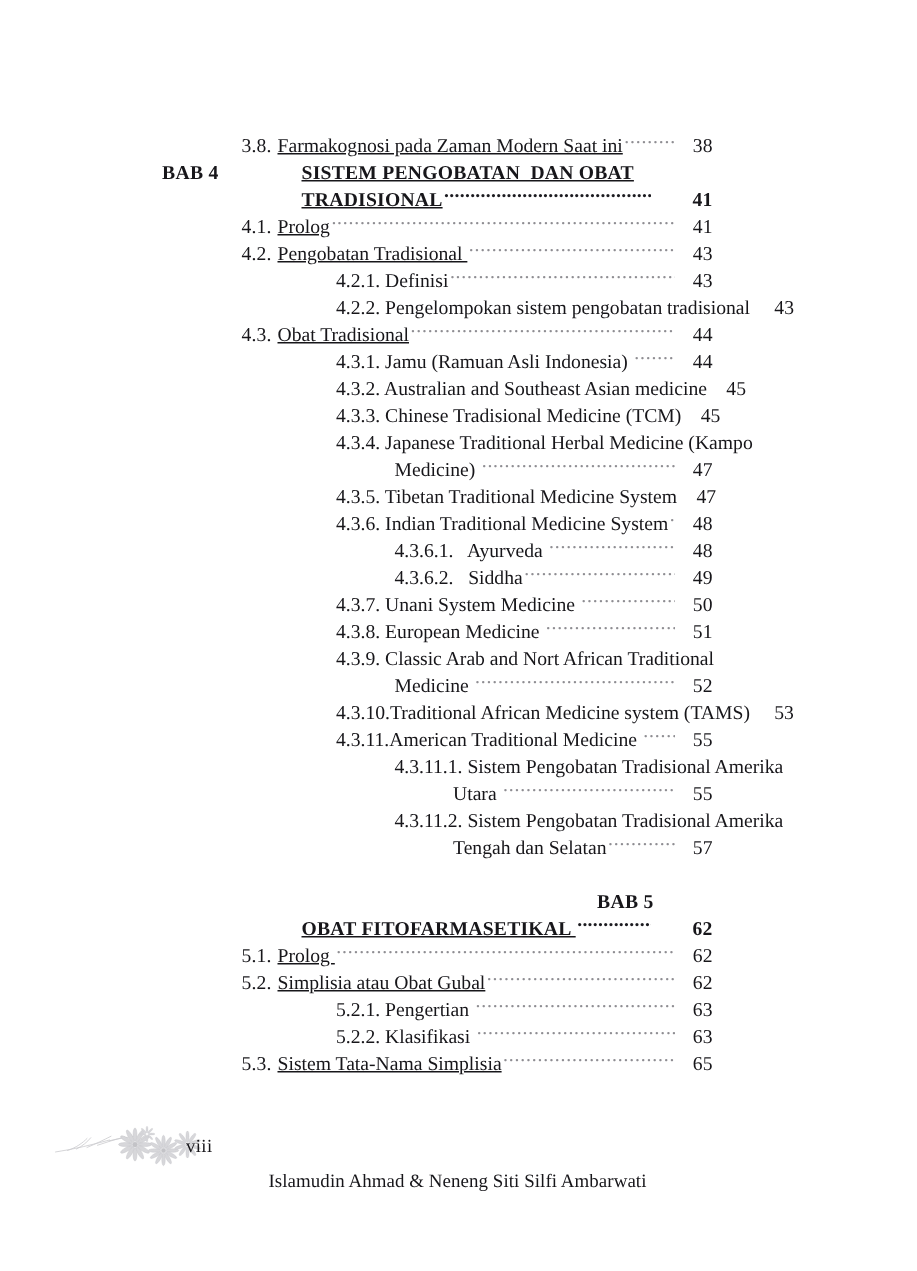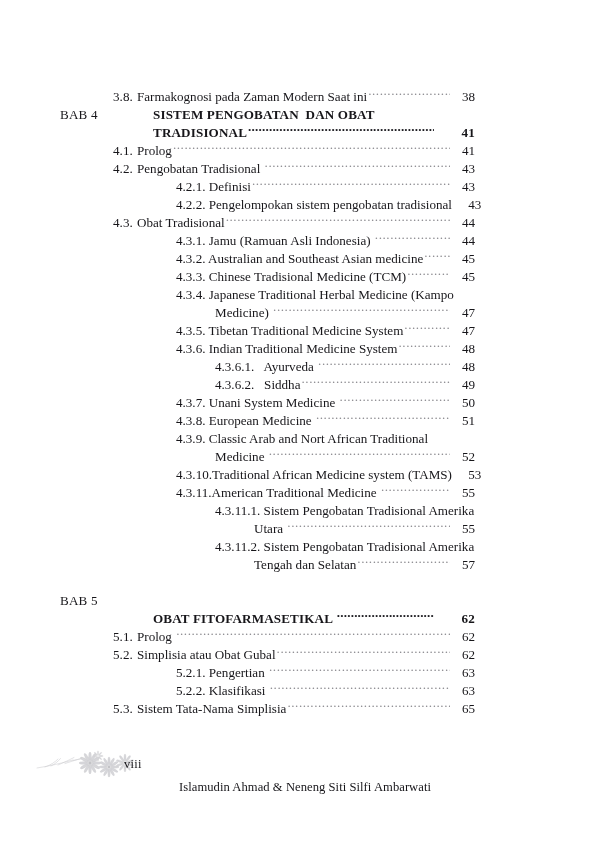--- a/index.html
+++ b/index.html
@@ -31,39 +31,40 @@
     left: 0;
     top: 88px;
     width: 611px;
   }
 
   .toc-row {
     display: flex;
     align-items: baseline;
     width: 508px;
     box-sizing: border-box;
-    padding-left: 60px;
+    padding-left: 108px;
     padding-right: 33px;
     line-height: 18px;
     font-size: 13.1px;
     white-space: nowrap;
+    justify-content: flex-end;
   }
 
   
   .num {
     width: 77px;
     flex: 0 0 77px;
     text-align: right;
     padding-right: 4px;
     box-sizing: border-box;
     letter-spacing: 0.1px;
   }
   .num.bab {
     text-align: left;
-    font-weight: normal;
+    font-weight: bold;
     padding-right: 0;
     letter-spacing: 0.2px;
   }
 
   
   .entry {
     flex: 1 1 auto;
     display: flex;
     align-items: baseline;
     min-width: 0;
@@ -106,21 +107,21 @@
     text-align: right;
     white-space: pre;
   }
   .pnum.empty { visibility: hidden; }
 
   
   .toc-row.bab .label,
   .toc-row.bab .pnum { font-weight: bold; letter-spacing: 0.15px; margin-left: 16px; }
 
   
-  .lv2 .label { padding-left: 0; }
+  .lv2 .label { padding-left: 0; text-decoration: underline; }
   .lv3 .label { padding-left: 39px; }
   .lv4 .label { padding-left: 78px; }
 
   
   .cont .label { }
 
   
   #footer {
     position: absolute;
     left: 0;

